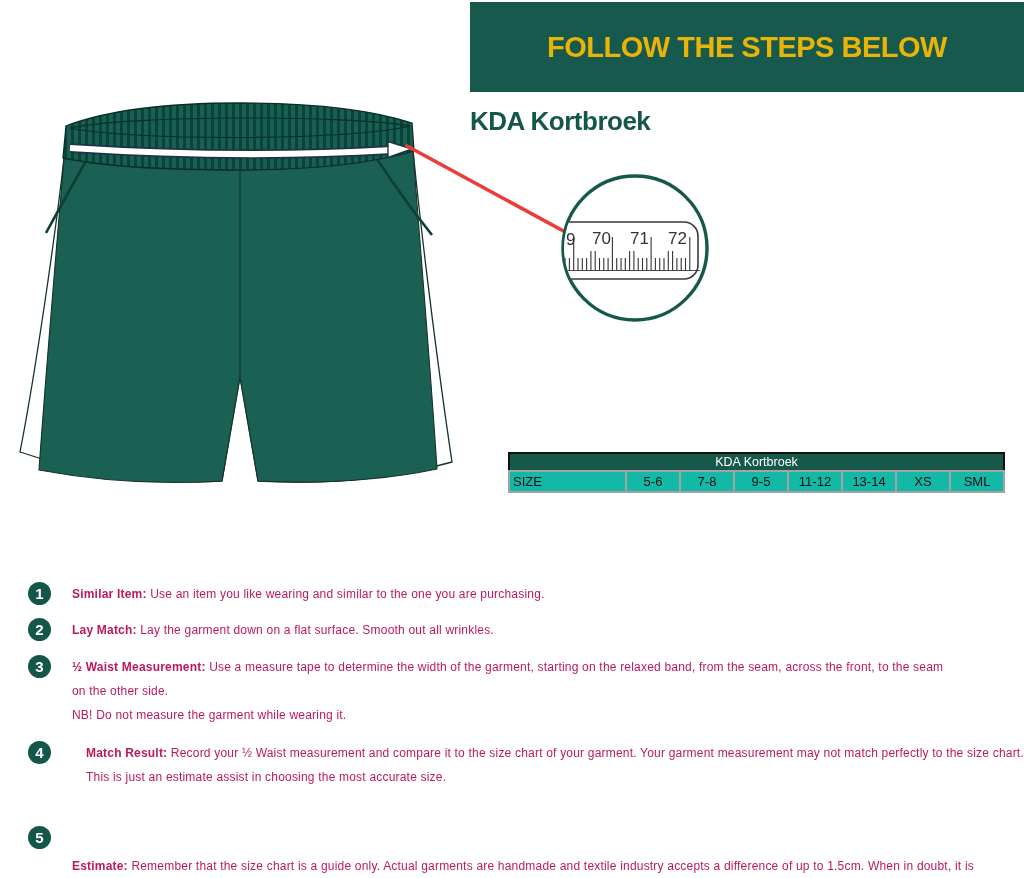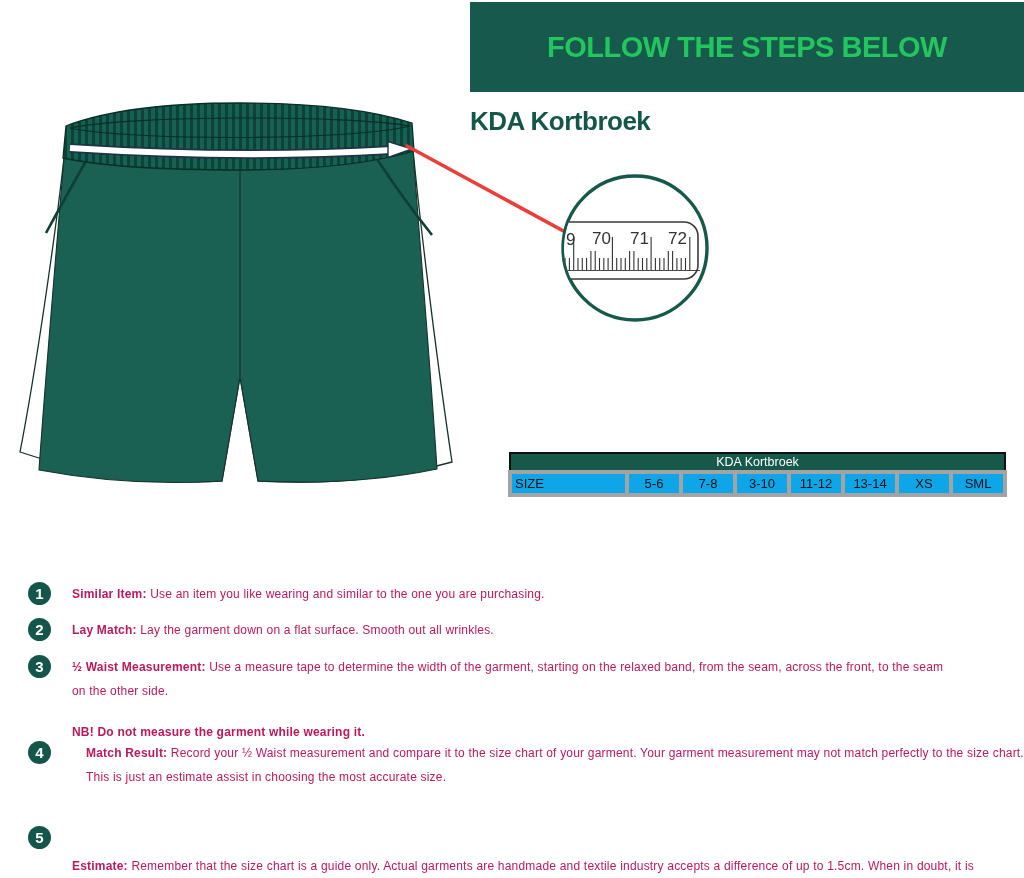--- a/index.html
+++ b/index.html
@@ -4,51 +4,51 @@
 <style>
   html,body{margin:0;padding:0;}
   body{
     width:1024px;height:878px;position:relative;background:#ffffff;
     font-family:"Liberation Sans", sans-serif;overflow:hidden;
   }
   .abs{position:absolute;}
   
   .banner{
     left:470px;top:2px;width:554px;height:90px;background:#17594c;
-    color:#22c55e;text-align:center;display:flex;flex-direction:column;
+    color:#eab308;text-align:center;display:flex;flex-direction:column;
     justify-content:center;gap:2px;
   }
   .banner .l1{font-size:29px;font-weight:800;letter-spacing:-0.5px;}
   .banner .l2{font-size:25px;font-weight:800;letter-spacing:-0.5px;}
   
   .ptitle{
     left:470px;top:106px;font-size:26px;font-weight:800;color:#14574a;
     letter-spacing:-0.5px;
   }
   
   .size-table{left:508px;top:452px;border-collapse:collapse;table-layout:fixed;
     font-size:13px;color:#111;}
-  .size-table td,.size-table th{border:4px solid #a3a3a3;padding:0 3px;height:19px;
-    background:#0ea5e9;font-weight:400;white-space:nowrap;overflow:hidden;}
+  .size-table td,.size-table th{border:2px solid #a3a3a3;padding:0 3px;height:19px;
+    background:#14b8a6;font-weight:400;white-space:nowrap;overflow:hidden;}
   .size-table .thead td{background:#16594b;color:#ffffff;text-align:center;height:16px;
     font-size:12.5px;border:1px solid #0d3d34;}
   .size-table{border:2px solid #111;}
   .c{text-align:center;}
   
   .step{position:absolute;left:28px;display:flex;align-items:flex-start;}
   .badge{
     width:23px;height:23px;border-radius:50%;background:#14574a;color:#fff;
     font-size:15px;font-weight:700;display:flex;align-items:center;justify-content:center;
     flex:0 0 23px;margin-top:0px;
   }
   .stext{
     margin-left:21px;color:#be185d;font-size:12px;line-height:24px;letter-spacing:0.2px;
   }
   .stext b{font-weight:700;}
-  .note{font-weight:700;margin-top:17px;}
+  .note{font-weight:400;}
 </style>
 </head>
 <body>
 
 <svg class="abs" style="left:0;top:0;" width="1024" height="560" viewBox="0 0 1024 560">
   <defs>
     <pattern id="rib" width="7" height="10" patternUnits="userSpaceOnUse">
       <rect width="7" height="10" fill="#176054"></rect>
       <rect x="1" width="3" height="10" fill="#0c4237"></rect>
     </pattern>
@@ -150,21 +150,21 @@
       <col style="width:54px">
   </colgroup>
   <tbody>
       <tr class="thead">
     <td colspan="8">KDA Kortbroek</td>
   </tr>
   <tr>
     <td>SIZE</td>
     <td class="c">5-6</td>
     <td class="c">7-8</td>
-    <td class="c">3-10</td>
+    <td class="c">9-5</td>
     <td class="c">11-12</td>
     <td class="c">13-14</td>
     <td class="c">XS</td>
     <td class="c">SML</td>
   </tr>
 </tbody>
   </table>
 
 <div class="step" style="top:582px;">
   <div class="badge">1</div>

